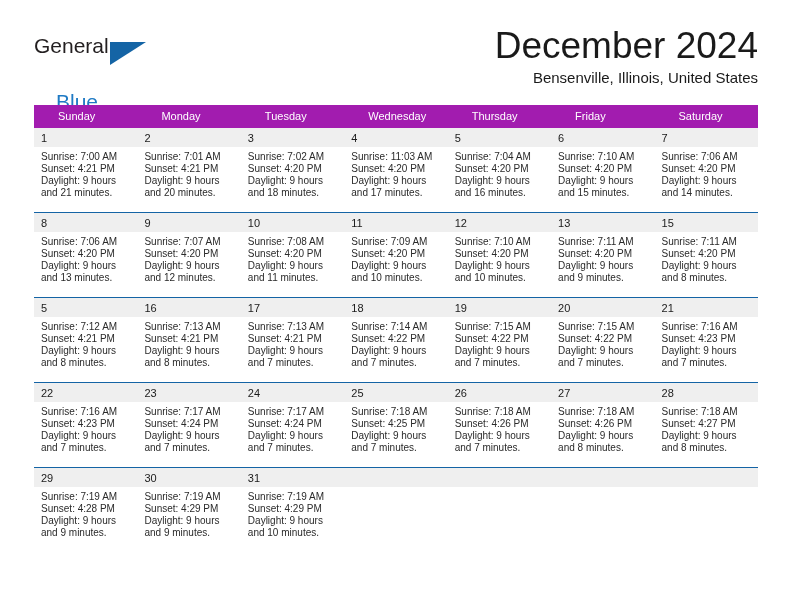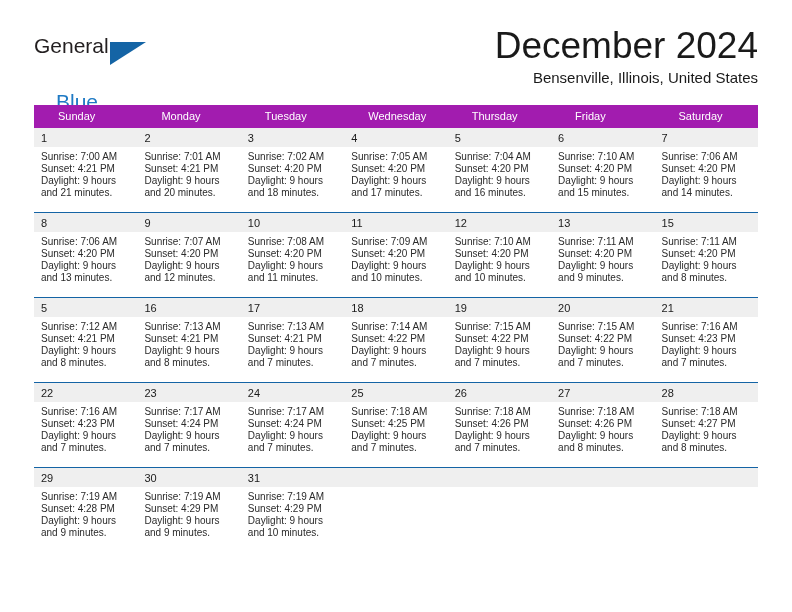--- a/index.html
+++ b/index.html
@@ -213,21 +213,21 @@
                 <div>Sunset: 4:20 PM</div>
                 <div>Daylight: 9 hours</div>
                 <div>and 18 minutes.</div>
               </div>
             </div>
           </td>
         <td>
             <div class="cell">
               <div class="daynum-band">4</div>
               <div class="cell-body">
-                <div>Sunrise: 7:05 AM</div>
+                <div>Sunrise: 11:03 AM</div>
                 <div>Sunset: 4:20 PM</div>
                 <div>Daylight: 9 hours</div>
                 <div>and 17 minutes.</div>
               </div>
             </div>
           </td>
         <td>
             <div class="cell">
               <div class="daynum-band">5</div>
               <div class="cell-body">

